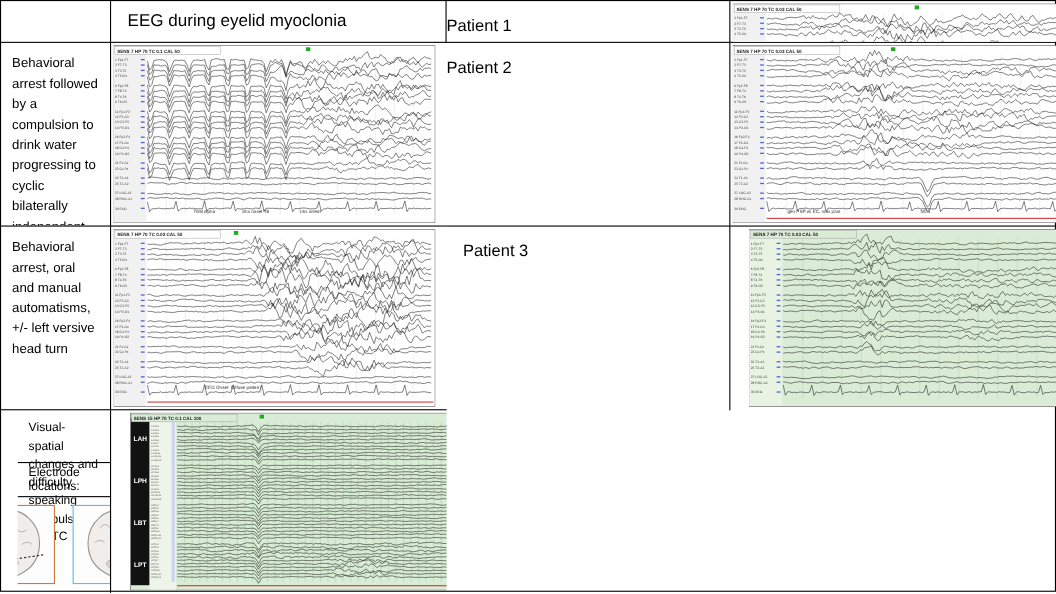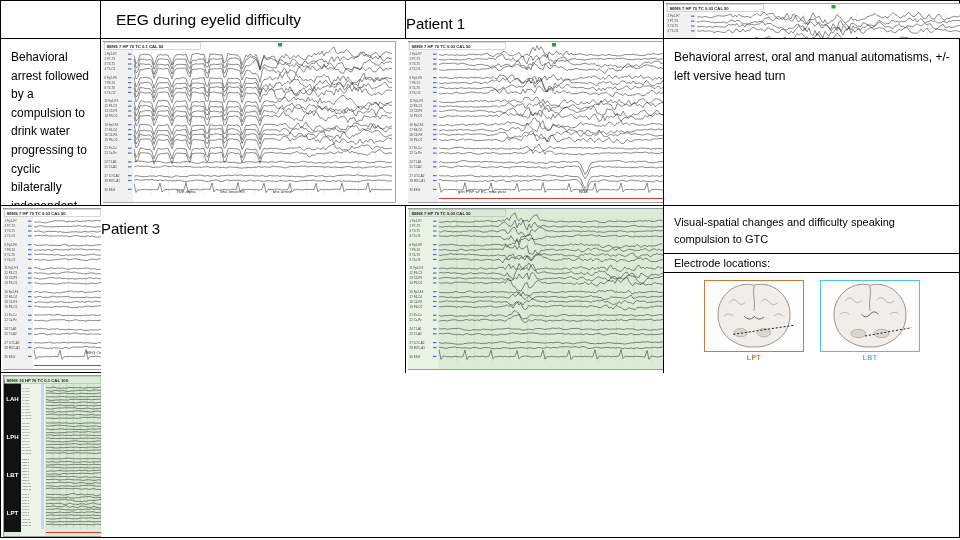--- a/index.html
+++ b/index.html
@@ -4,21 +4,21 @@
 <style>
   html,body{margin:0;padding:0;width:960px;height:540px;background:#fff;overflow:hidden;
     font-family:"Liberation Sans",sans-serif;color:#000;}
   .grid{position:absolute;top:0;left:0;width:960px;height:538px;display:grid;
     grid-template-columns:100px 305px 258px 297px;
     grid-template-rows:38px 167px 167px 166px;
     border:1.5px solid #000;box-sizing:border-box;background:#fff;}
   .cell{border-right:1px solid #000;border-bottom:1px solid #000;box-sizing:border-box;
     position:relative;overflow:hidden;}
   .c-last{border-right:none;}
-  .r-last{border-bottom:none;}
+  .r-last{border-bottom:none;margin-left:15px;}
   .hcell{display:flex;align-items:center;padding-left:15px;font-size:15.5px;}
   .pcell{padding:14px 4px 0 0;font-size:15px;}
   .eeg-cell{padding:2px;}
   .eeg-panel{width:100%;height:100%;position:relative;}
   .sem{padding:9px 10px;font-size:12px;line-height:1.55;}
   .p3sem{padding:0;}
   .sem-text{padding:8px 10px;font-size:11px;line-height:1.5;height:47px;box-sizing:border-box;}
   .electrode-label{border-top:1px solid #000;border-bottom:1px solid #000;
     padding:3px 10px;font-size:11px;}
   .brains{display:flex;justify-content:center;gap:16px;padding:7px 4px 0 4px;}
@@ -29,21 +29,21 @@
   .brain-fig figcaption{font-size:7px;font-weight:bold;text-align:center;margin-top:2px;
     letter-spacing:0.5px;}
 </style>
 </head>
 <body>
 
 <div class="grid">
 
   <div class="cell hcell"></div>
   <div class="cell hcell">
-    <span>EEG during eyelid difficulty</span>
+    <span>EEG during eyelid myoclonia</span>
   </div>
 
   <div class="cell pcell">
     <span>Patient 1</span>
   </div>
   <div class="cell eeg-cell">
     <div class="eeg-panel"><svg width="300" height="162" viewBox="0 0 300 162" xmlns="http://www.w3.org/2000/svg">
           <rect x="0.5" y="0.5" width="299" height="161" fill="#ffffff" stroke="#666" stroke-width="0.6"></rect>
           <rect x="0" y="1" width="30" height="160" fill="#f1f1f1"></rect>
           <line x1="48.7" y1="9" x2="48.7" y2="154" stroke="#e4e4e4" stroke-width="0.5"></line>
@@ -229,20 +229,23 @@
           <polyline points="31,142.5 33,151.5 35,148.8 37,148.9 39,148.6 41,148.2 43,148.5 45,148.8 47,148.8 49,148.5 51,148.8 53,148.2 55,148.6 57,142.0 59,151.0 61,149.0 63,148.5 65,148.4 67,148.9 69,148.1 71,148.5 73,148.3 75,148.8 77,148.8 79,148.9 81,148.8 83,141.7 85,150.9 87,148.6 89,148.5 91,148.7 93,148.1 95,148.6 97,149.0 99,148.6 101,148.4 103,148.1 105,148.2 107,148.5 109,141.9 111,150.9 113,148.4 115,149.0 117,149.0 119,148.9 121,148.3 123,148.5 125,148.8 127,149.0 129,148.1 131,148.3 133,148.8 135,141.6 137,151.4 139,148.4 141,148.3 143,148.4 145,148.3 147,148.5 149,148.4 151,148.9 153,148.4 155,149.0 157,149.1 159,148.2 161,142.2 163,151.5 165,148.6 167,148.6 169,148.7 171,148.2 173,148.1 175,148.2 177,148.6 179,149.0 181,148.7 183,148.9 185,148.2 187,142.3 189,151.2 191,148.9 193,148.8 195,148.1 197,148.6 199,149.0 201,148.6 203,148.3 205,148.4 207,148.6 209,148.3 211,148.6 213,142.3 215,150.9 217,148.7 219,148.1 221,149.0 223,148.4 225,148.5 227,148.8 229,148.2 231,148.5 233,148.1 235,148.1 237,148.6 239,142.2 241,150.7 243,148.3 245,148.7 247,148.5 249,148.5 251,148.3 253,148.3 255,148.9 257,148.2 259,148.8 261,148.1 263,148.4 265,141.7 267,151.3 269,148.1 271,148.8 273,148.1 275,148.9 277,148.3 279,148.8 281,148.9 283,148.3 285,149.0 287,148.5 289,148.5 " fill="none" stroke="#1b1b1b" stroke-width="0.5"></polyline>
           <rect x="1.5" y="1.5" width="96" height="7" fill="#ffffff" stroke="#999" stroke-width="0.4"></rect>
           <text x="3.5" y="6.8" font-size="4.2" font-weight="bold" fill="#222" font-family="Liberation Sans,sans-serif">SENS 7 HP 70 TC 0.1 CAL 50</text>
           <rect x="175.1" y="2" width="4" height="3.5" fill="#22a822"></rect>
           <text x="72.9" y="152.3" font-size="4.2" fill="#333333" font-family="Liberation Sans,sans-serif">T6/8 alpha</text>
           <text x="117.5" y="152.3" font-size="4.2" fill="#333333" font-family="Liberation Sans,sans-serif">bhx onset T8</text>
           <text x="169.9" y="152.3" font-size="4.2" fill="#333333" font-family="Liberation Sans,sans-serif">bhx arrest</text>
         </svg></div>
   </div>
 
+  <div class="cell pcell">
+    <span>Patient 2</span>
+  </div>
   <div class="cell eeg-cell">
     <div class="eeg-panel"><svg width="300" height="162" viewBox="0 0 300 162" xmlns="http://www.w3.org/2000/svg">
           <rect x="0.5" y="0.5" width="299" height="161" fill="#ffffff" stroke="#666" stroke-width="0.6"></rect>
           <rect x="0" y="1" width="30" height="160" fill="#f1f1f1"></rect>
           <line x1="48.7" y1="9" x2="48.7" y2="154" stroke="#e4e4e4" stroke-width="0.5"></line>
           <line x1="66.5" y1="9" x2="66.5" y2="154" stroke="#e4e4e4" stroke-width="0.5"></line>
           <line x1="84.2" y1="9" x2="84.2" y2="154" stroke="#e4e4e4" stroke-width="0.5"></line>
           <line x1="101.9" y1="9" x2="101.9" y2="154" stroke="#e4e4e4" stroke-width="0.5"></line>
           <line x1="119.7" y1="9" x2="119.7" y2="154" stroke="#e4e4e4" stroke-width="0.5"></line>
           <line x1="137.4" y1="9" x2="137.4" y2="154" stroke="#e4e4e4" stroke-width="0.5"></line>

